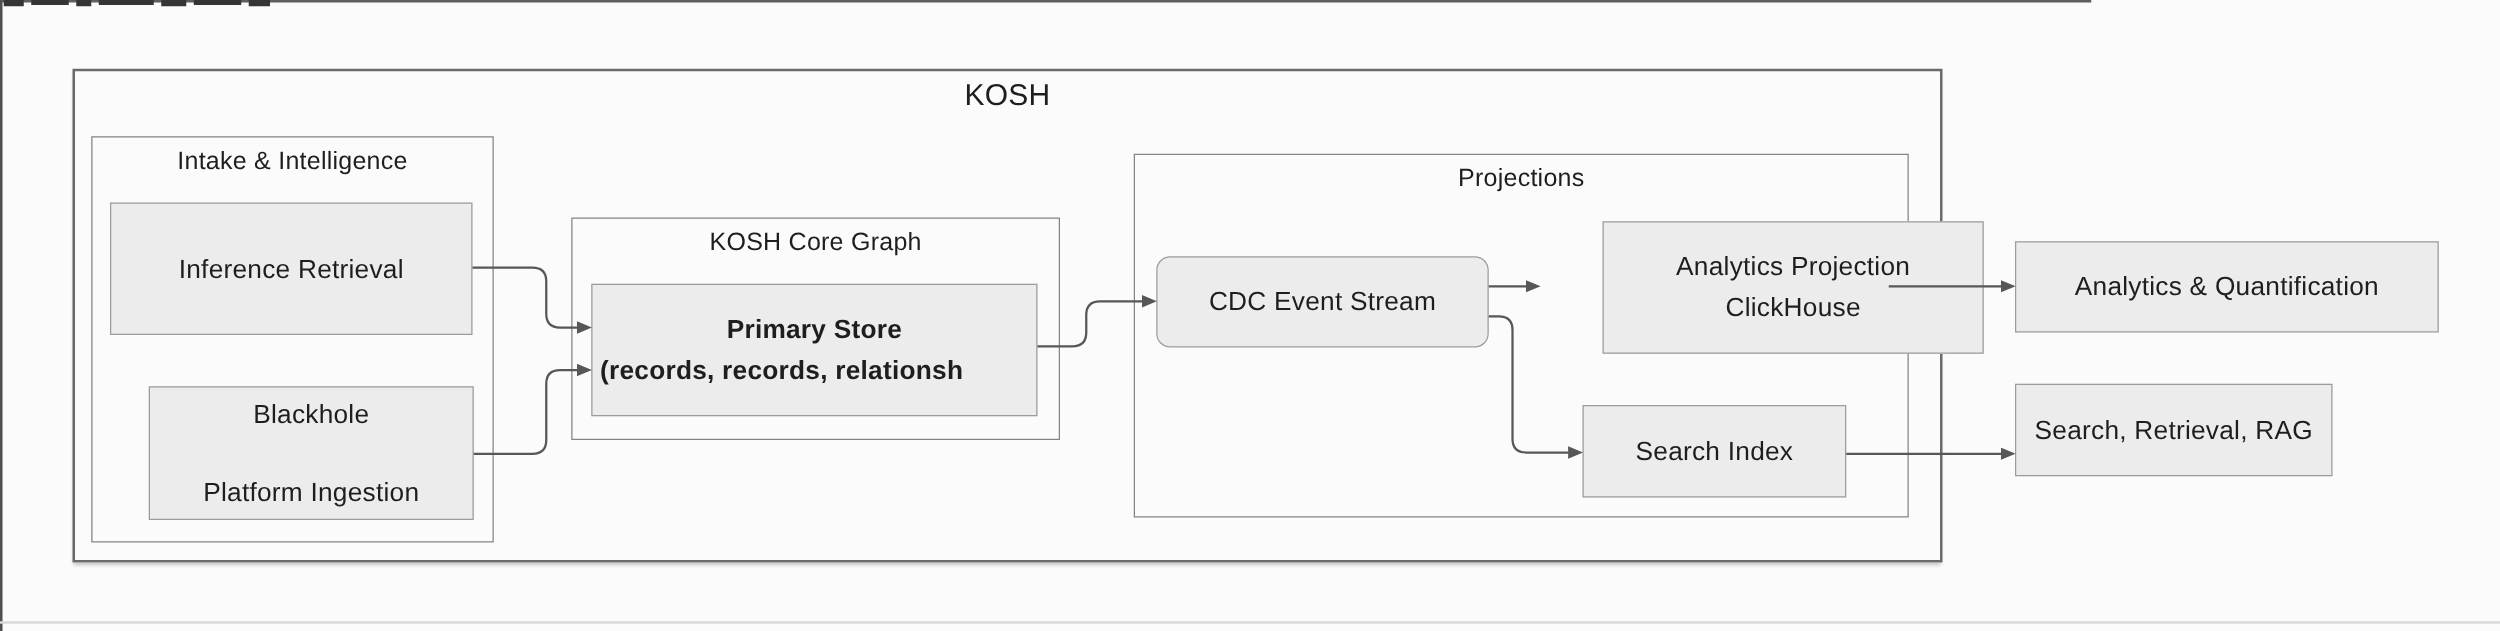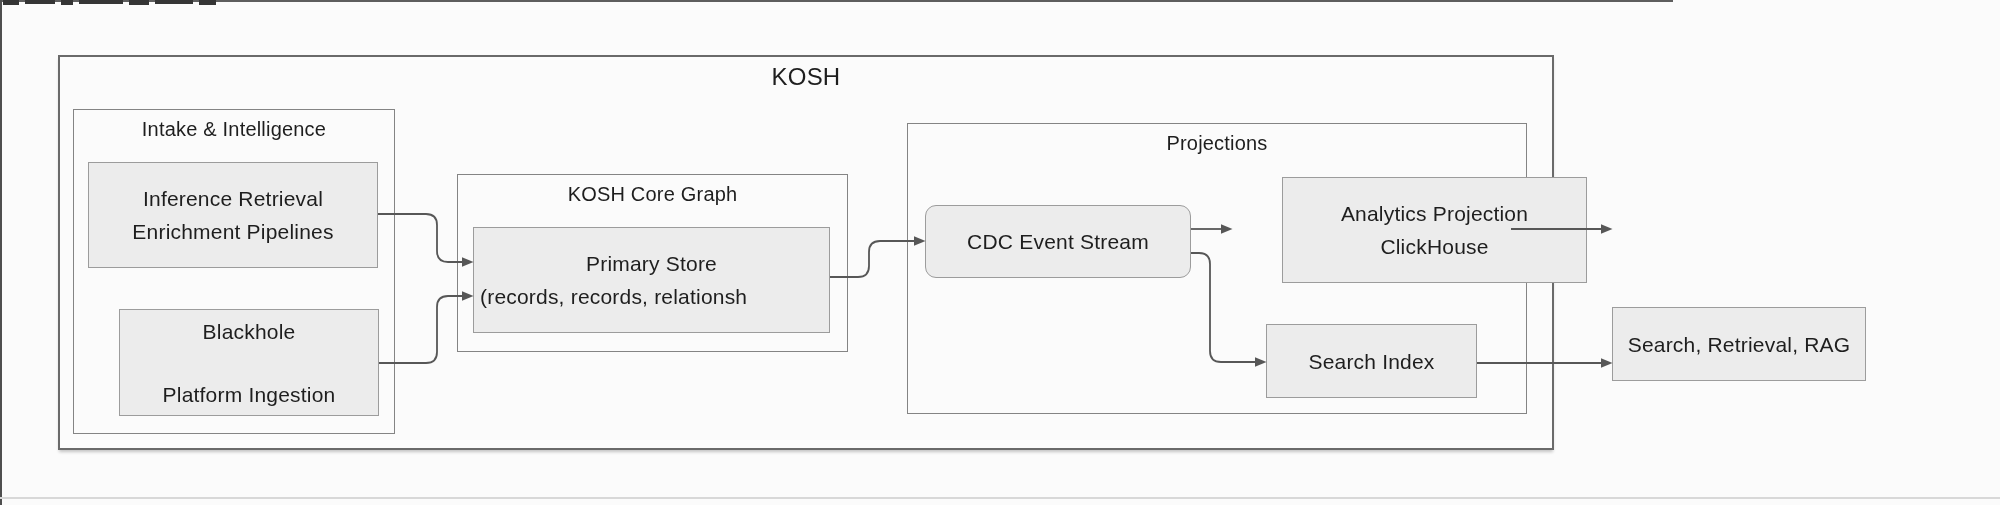--- a/index.html
+++ b/index.html
@@ -40,21 +40,21 @@
 
   .node {
     position: absolute; box-sizing: border-box;
     background: #ececec; border: 1.5px solid #9c9c9c;
     display: flex; flex-direction: column; align-items: center; justify-content: center;
     font-size: 21px; line-height: 33px; letter-spacing: 0.2px;
     text-align: center; white-space: nowrap;
   }
   .node-inference     { left: 88px;   top: 162px; width: 290px; height: 106px; }
   .node-blackhole     { left: 119px;  top: 309px; width: 260px; height: 107px; gap: 30px; }
-  .node-primary       { left: 473px;  top: 227px; width: 357px; height: 106px; overflow: hidden; }
+  .node-primary       { left: 473px;  top: 227px; width: 357px; height: 106px; overflow: hidden; font-weight: bold; }
   .node-primary .clip2{ display: block; align-self: flex-start; margin-left: 6px; max-width: 314px; overflow: hidden; }
   .node-cdc           { left: 925px;  top: 205px; width: 266px; height: 73px; border-radius: 11px;  }
   .node-analytics     { left: 1282px; top: 177px; width: 305px; height: 106px; }
   .node-searchindex   { left: 1266px; top: 324px; width: 211px; height: 74px; text-align: right;  }
   .node-aq            { left: 1612px; top: 193px; width: 339px; height: 73px;  }
   .node-srr           { left: 1612px; top: 307px; width: 254px; height: 74px;  }
 
   svg.edges { position: absolute; left: 0; top: 0; pointer-events: none; }
   svg.edges path.edge { fill: none; stroke: #575757; stroke-width: 1.8; }
 </style>
@@ -78,21 +78,20 @@
 
   <div class="outer-box">
     <div class="outer-label">KOSH</div>
   </div>
 
   <div class="group-box group-intake">
     <div class="group-label">Intake &amp; Intelligence</div>
   </div>
   <div class="node node-inference">
     <span>Inference Retrieval</span>
-    <span>Enrichment Pipelines</span>
   </div>
   <div class="node node-blackhole">
     <span>Blackhole</span>
     <span>Platform Ingestion</span>
   </div>
 
   <div class="group-box group-core">
     <div class="group-label">KOSH Core Graph</div>
   </div>
   <div class="node node-primary">
@@ -107,20 +106,23 @@
     <span>CDC Event Stream</span>
   </div>
   <div class="node node-analytics">
     <span>Analytics Projection</span>
     <span>ClickHouse</span>
   </div>
   <div class="node node-searchindex">
     <span>Search Index</span>
   </div>
 
+  <div class="node node-aq">
+    <span>Analytics &amp; Quantification</span>
+  </div>
   <div class="node node-srr">
     <span>Search, Retrieval, RAG</span>
   </div>
 
   <svg class="edges" width="2000" height="505" viewBox="0 0 2000 505">
     <defs>
       <marker id="arrow" viewBox="0 0 12 10" refX="0.5" refY="5" markerWidth="12" markerHeight="10" orient="auto" markerUnits="userSpaceOnUse">
         <path d="M0,0 L12,5 L0,10 Z" fill="#575757"></path>
       </marker>
     </defs>

